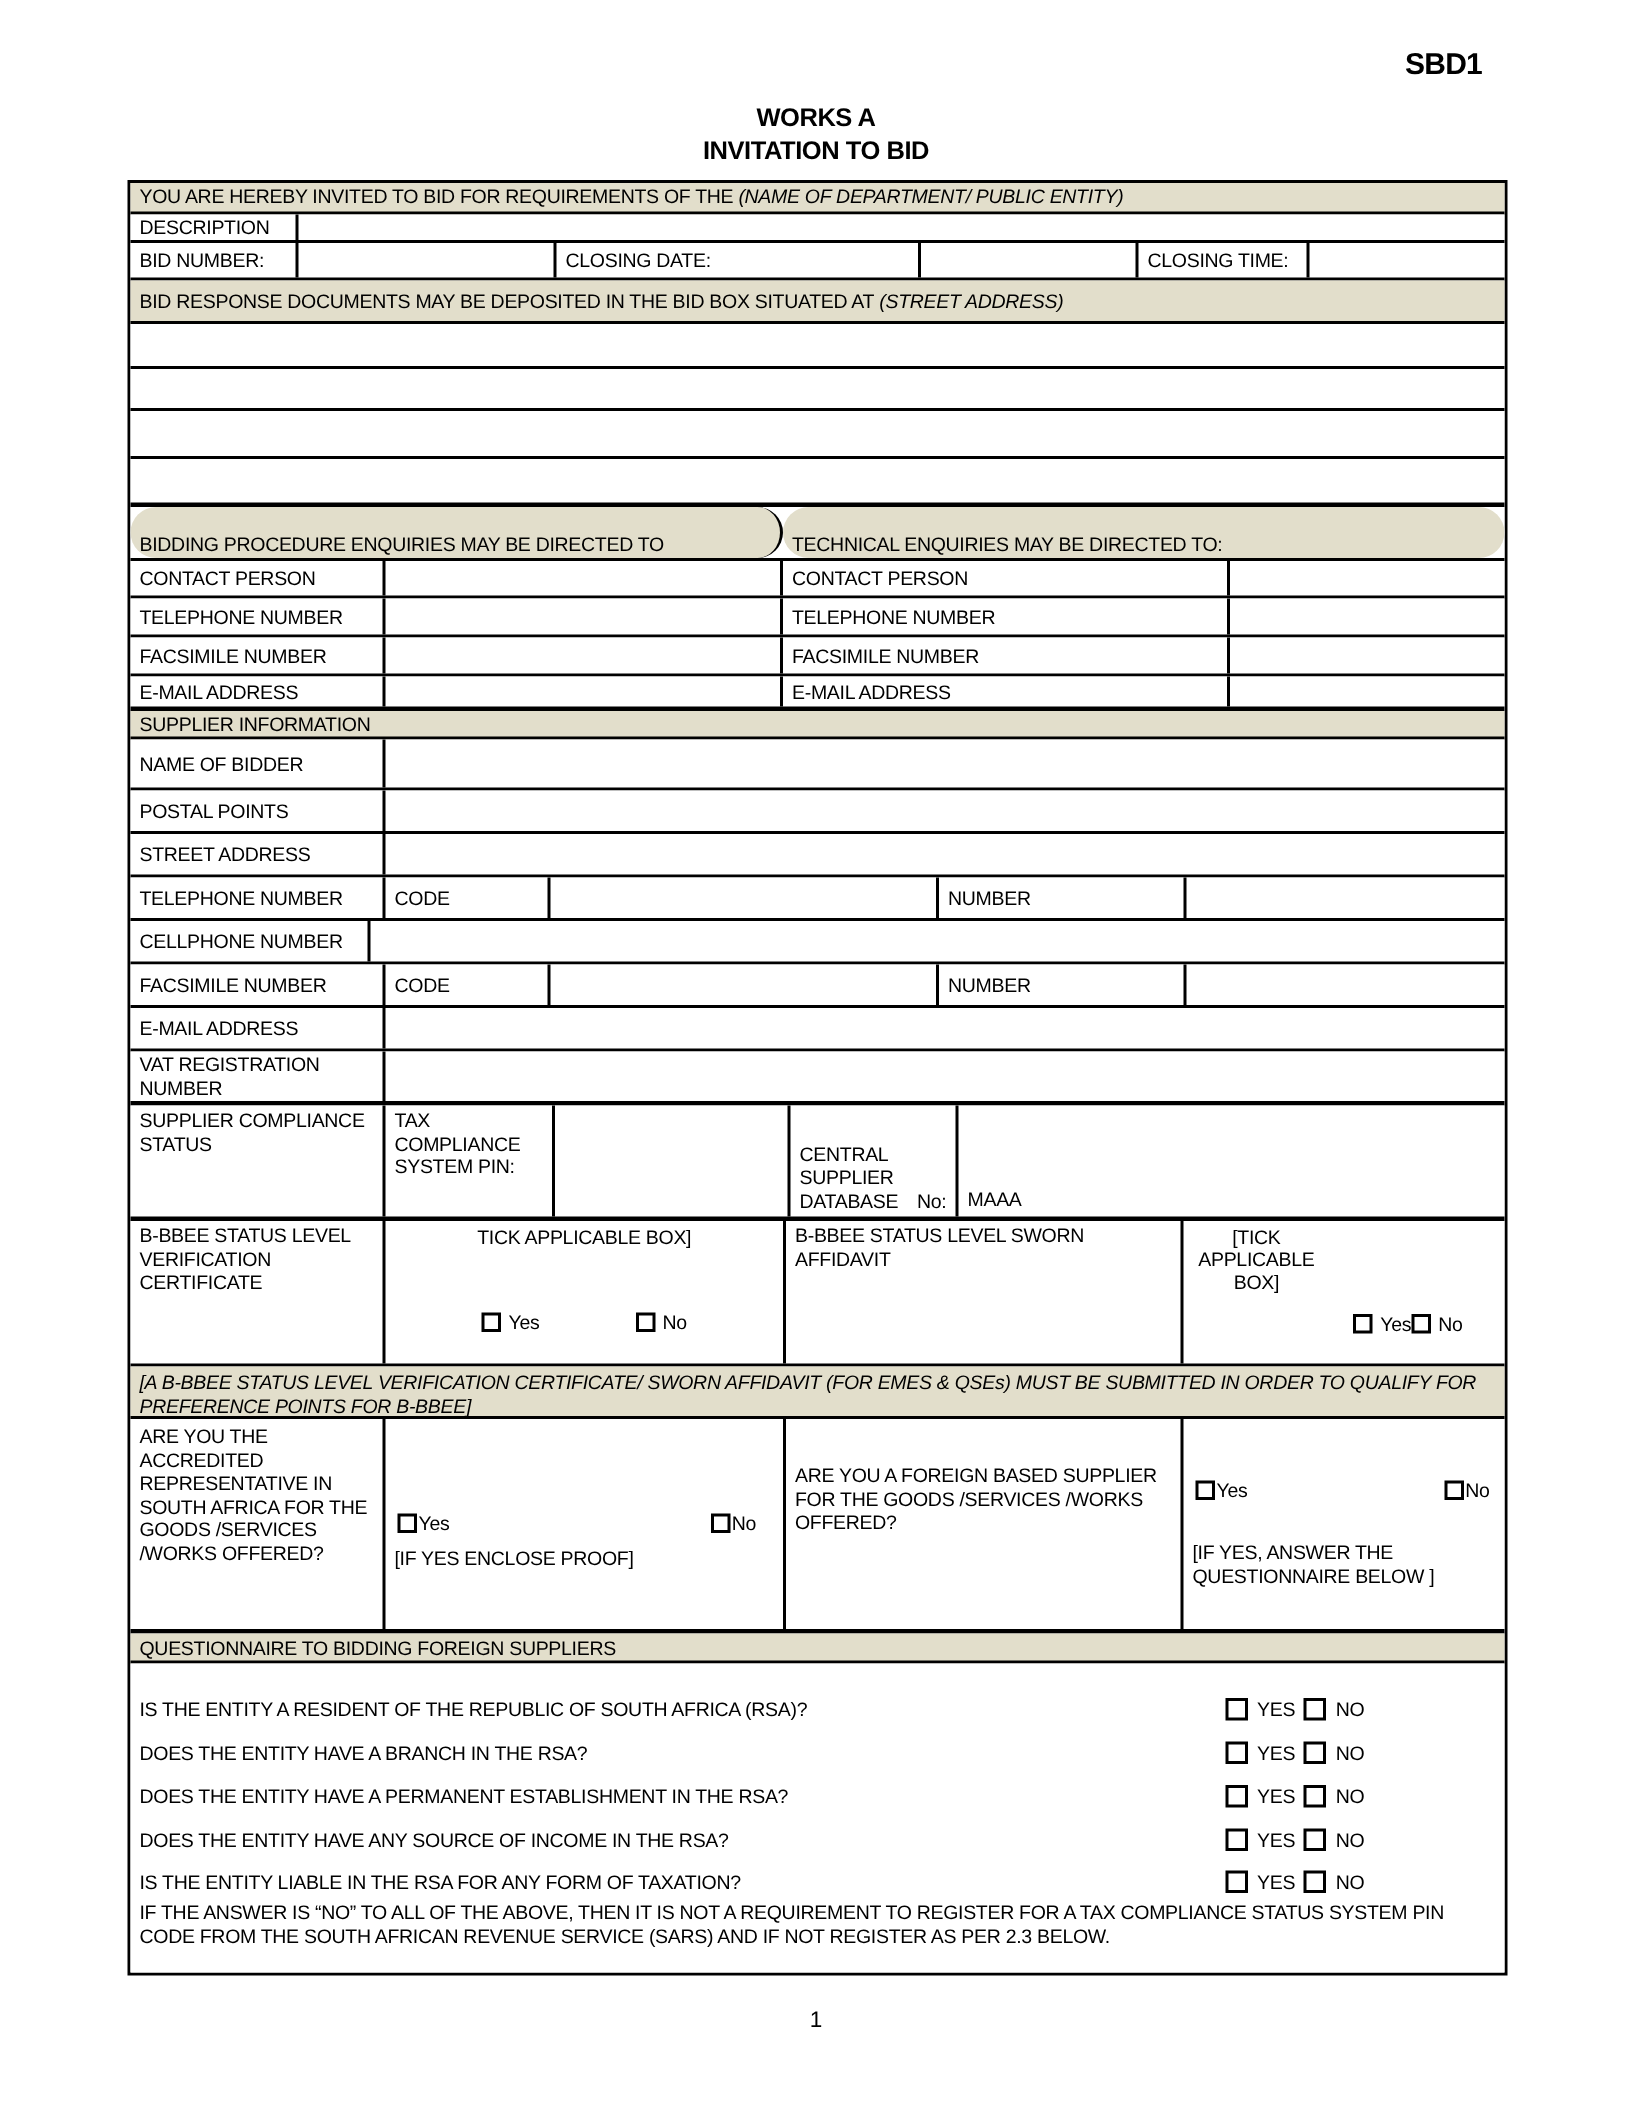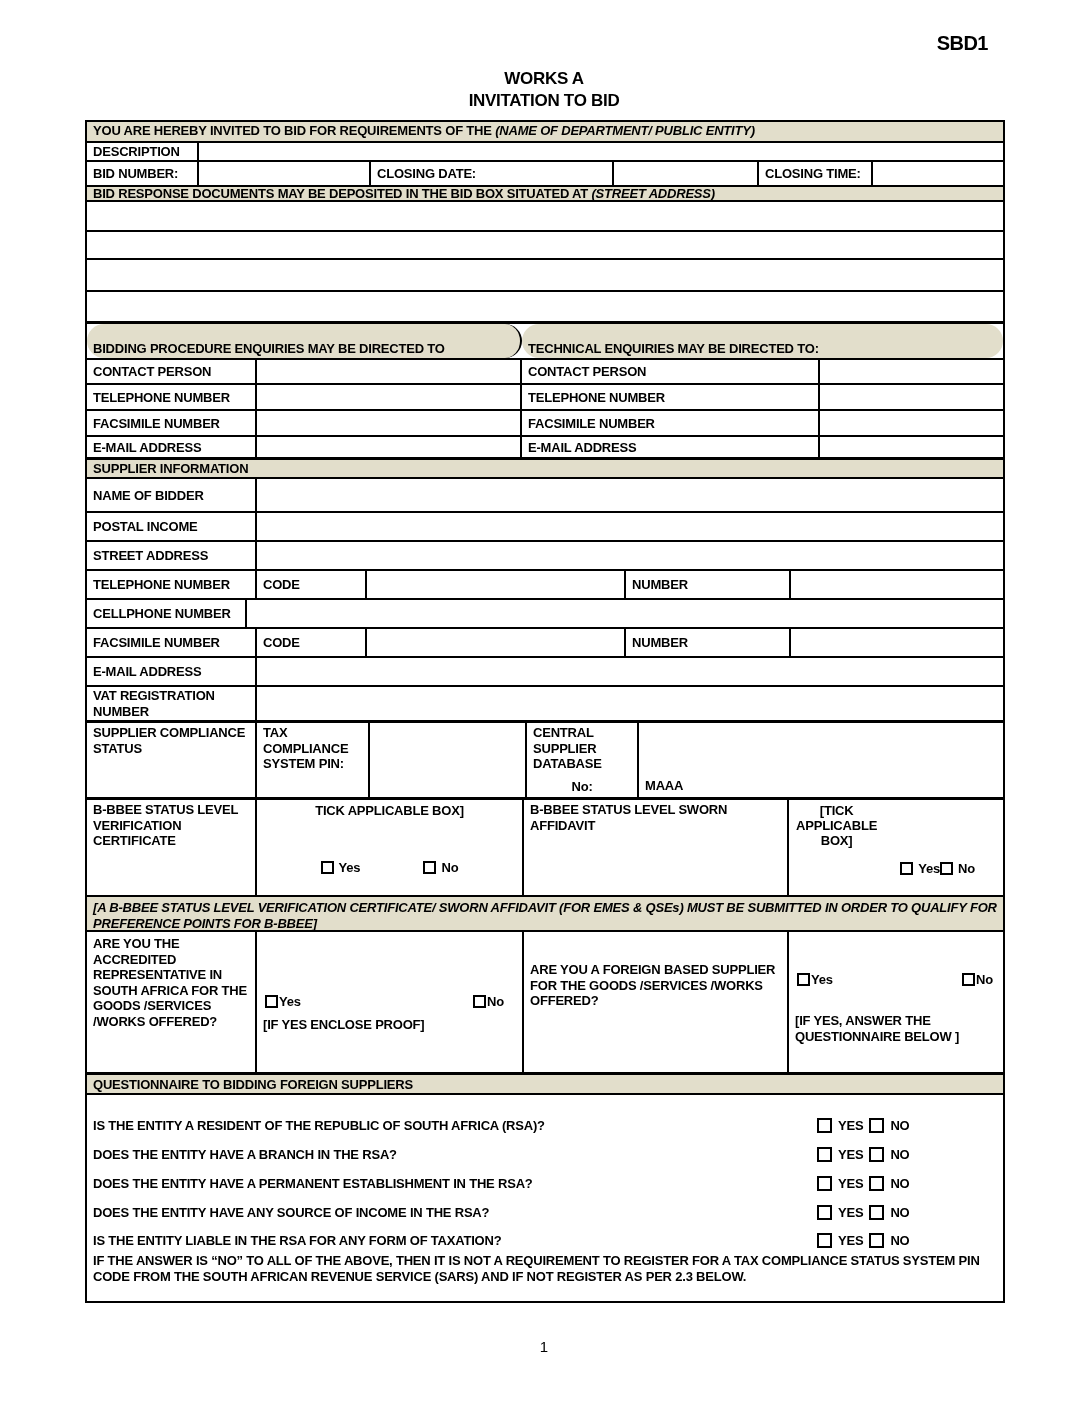--- a/index.html
+++ b/index.html
@@ -14,21 +14,21 @@
   .form-code {
     position:absolute; top:32px; right:100px;
     font-size:20px; font-weight:bold; letter-spacing:-0.5px;
   }
   .titles { position:absolute; top:68px; left:0; width:100%; text-align:center; }
   .titles .t1, .titles .t2 { font-size:17px; font-weight:bold; letter-spacing:-0.3px; line-height:22px; }
 
   .form-table {
     position:absolute; top:120px; left:85px; width:920px;
     border:2px solid #000;
-    font-size:13px; font-weight:bold; letter-spacing:-0.2px;
+    font-size:13px; font-weight:normal; letter-spacing:-0.2px;
   }
   .row { display:flex; border-bottom:2px solid #000; background:#fff; }
   .row:last-child { border-bottom:none; }
   .row.thickb { border-bottom-width:3px; }
   .cell { border-right:2px solid #000; padding:2px 6px; display:flex; align-items:center; overflow:hidden; }
   .cell:last-child { border-right:none; }
   .cell.nob { border-right:none; }
   .shaded { background:#e2decb; }
   .italic { font-style:italic; }
   .fill { flex:1; }
@@ -82,21 +82,21 @@
 
     <div class="row" style="height:25px">
       <div class="cell" style="width:112px">BID NUMBER:</div>
       <div class="cell" style="width:172px"></div>
       <div class="cell" style="width:243px">CLOSING DATE:</div>
       <div class="cell" style="width:145px"></div>
       <div class="cell" style="width:114px">CLOSING TIME:</div>
       <div class="cell fill"></div>
     </div>
 
-    <div class="row shaded" style="height:15px">
+    <div class="row shaded" style="height:29px">
       <div class="cell nob fill">
         <span>BID RESPONSE DOCUMENTS MAY BE DEPOSITED IN THE BID BOX SITUATED AT </span>&nbsp;<span class="italic">(STREET ADDRESS)</span>
       </div>
     </div>
 
     <div class="row" style="height:30px">
         <div class="cell nob fill"></div>
       </div>
     <div class="row" style="height:28px">
         <div class="cell nob fill"></div>
@@ -140,21 +140,21 @@
 
     <div class="row shaded" style="height:19px">
       <div class="cell nob fill">SUPPLIER INFORMATION</div>
     </div>
 
     <div class="row" style="height:34px">
       <div class="cell" style="width:170px">NAME OF BIDDER</div>
       <div class="cell fill"></div>
     </div>
     <div class="row" style="height:29px">
-      <div class="cell" style="width:170px">POSTAL INCOME</div>
+      <div class="cell" style="width:170px">POSTAL POINTS</div>
       <div class="cell fill"></div>
     </div>
     <div class="row" style="height:29px">
       <div class="cell" style="width:170px">STREET ADDRESS</div>
       <div class="cell fill"></div>
     </div>
     <div class="row" style="height:29px">
       <div class="cell" style="width:170px">TELEPHONE NUMBER</div>
       <div class="cell" style="width:110px">CODE</div>
       <div class="cell" style="width:259px"></div>
@@ -178,21 +178,21 @@
     </div>
     <div class="row thickb" style="height:36px">
       <div class="cell lineh15" style="width:170px">VAT REGISTRATION NUMBER</div>
       <div class="cell fill"></div>
     </div>
 
     <div class="row thickb" style="height:77px">
       <div class="cell top lineh15" style="width:170px">SUPPLIER COMPLIANCE STATUS</div>
       <div class="cell top lineh15" style="width:113px">TAX COMPLIANCE SYSTEM PIN:</div>
       <div class="cell" style="width:157px"></div>
-      <div class="cell top lineh15" style="width:112px;flex-direction:column;align-items:center;justify-content:space-between;padding-bottom:3px">
+      <div class="cell top lineh15" style="width:112px;flex-direction:row;align-items:flex-end;justify-content:space-between;padding-bottom:3px">
         <span>CENTRAL SUPPLIER DATABASE</span>
         <span>No:</span>
       </div>
       <div class="cell bottom fill" style="padding-bottom:4px">
         <span>MAAA</span>
       </div>
     </div>
 
     <div class="row" style="height:97px">
       <div class="cell top lineh15" style="width:170px">B-BBEE STATUS LEVEL VERIFICATION CERTIFICATE</div>

